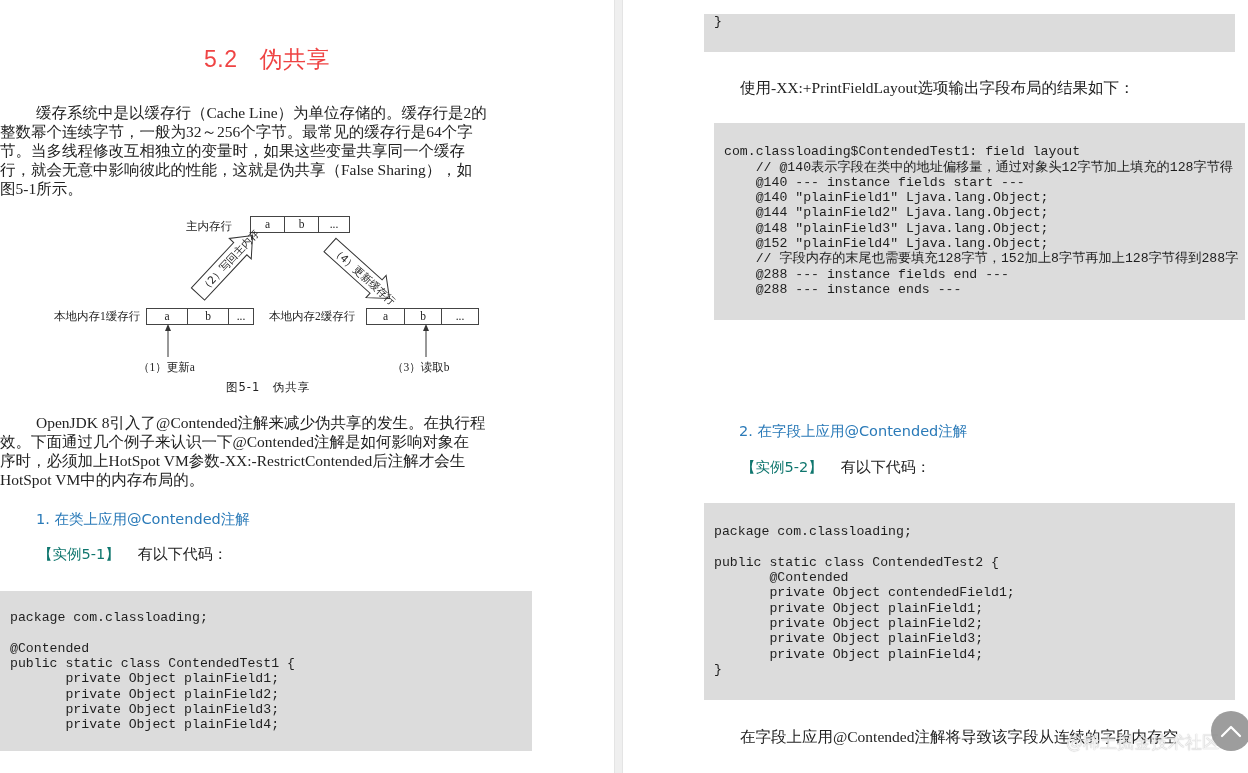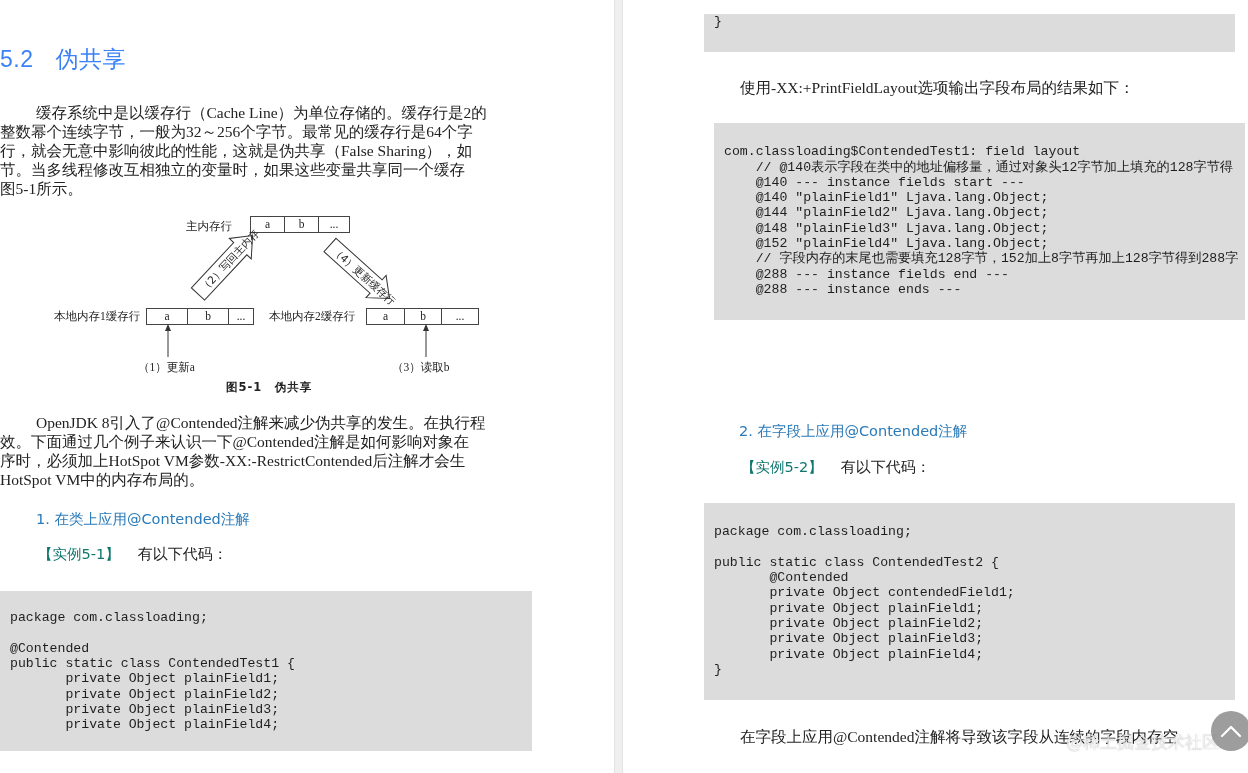--- a/index.html
+++ b/index.html
@@ -6,56 +6,56 @@
     html, body { width: 1248px; height: 773px; overflow: hidden; background: #ffffff; }
     body { position: relative; font-family: "Liberation Serif", "DejaVu Serif", serif; color: #222; }
 
     .page { position: absolute; top: 0; height: 773px; background: #fff; overflow: hidden; }
     .page-left { left: 0; width: 614px; }
     .page-right { left: 623px; width: 625px; }
     .divider { position: absolute; left: 614px; top: 0; width: 9px; height: 773px; background: #efefef; border-left: 1px solid #e4e4e4; border-right: 1px solid #e4e4e4; }
 
     .abs { position: absolute; }
 
-    .section-title { left: 0; width: 534px; top: 44px; text-align: left; color: #3b82f6; font-size: 23px; font-family: "Liberation Sans", "DejaVu Sans", sans-serif; letter-spacing: 0.5px; }
+    .section-title { left: 0; width: 534px; top: 44px; text-align: center; color: #ef4444; font-size: 23px; font-family: "Liberation Sans", "DejaVu Sans", sans-serif; letter-spacing: 0.5px; }
     .section-title .num { margin-right: 22px; }
 
     .para { font-size: 15.5px; line-height: 19px; color: #222; }
     .para .indent { display: inline-block; width: 36px; }
 
     .blue-heading { color: #2a7ab8; font-family: "DejaVu Sans", sans-serif; font-size: 14.5px; }
     .example { font-size: 15px; color: #222; }
     .example .tag { color: #0f766e; font-family: "DejaVu Sans", sans-serif; font-size: 14.5px; margin-right: 18px; }
 
     .code { background: #dcdcdc; font-family: "Liberation Mono", "DejaVu Sans Mono", monospace; font-size: 13.2px; line-height: 15.3px; color: #1e1e1e; white-space: pre; padding-left: 10px; overflow: hidden; }
 
     
     .fig { left: 40px; top: 210px; width: 450px; height: 190px; font-size: 11.5px; color: #222; }
     .fig .cells { position: absolute; display: flex; border: 1px solid #444; height: 17px; background: #fff; }
     .fig .cell { border-right: 1px solid #444; text-align: center; line-height: 15px; font-size: 11.5px; }
     .fig .cell:last-child { border-right: none; }
     .fig .lbl { position: absolute; white-space: nowrap; font-size: 11.5px; }
-    .fig .caption { position: absolute; left: 186px; top: 170px; font-size: 11.5px; font-family: "DejaVu Sans", sans-serif; letter-spacing: 1px; font-weight: bold; }
+    .fig .caption { position: absolute; left: 186px; top: 170px; font-size: 11.5px; font-family: "DejaVu Sans", sans-serif; letter-spacing: 1px; }
 
     .scroll-top { position: absolute; left: 1211px; top: 711px; width: 40px; height: 40px; border-radius: 50%; background: rgba(140,140,140,0.85); display: flex; align-items: center; justify-content: center; }
     .watermark { position: absolute; left: 1066px; top: 731px; font-family: "DejaVu Sans", sans-serif; font-size: 17px; color: rgba(255,255,255,0.85); text-shadow: 0 0 1px rgba(90,90,90,0.6); white-space: nowrap; }
   </style>
 </head>
 <body>
 
 <div class="page page-left">
   <div class="abs section-title">
     <span class="num">5.2</span><span>伪共享</span>
   </div>
 
   <div class="abs para" style="left:0; top:103px; width:540px;font-family:Liberation Serif, serif;">
     <div><span class="indent"></span><span>缓存系统中是以缓存行（Cache Line）为单位存储的。缓存行是2的</span></div>
     <div>整数幂个连续字节，一般为32～256个字节。最常见的缓存行是64个字</div>
+    <div>节。当多线程修改互相独立的变量时，如果这些变量共享同一个缓存</div>
     <div>行，就会无意中影响彼此的性能，这就是伪共享（False Sharing），如</div>
-    <div>节。当多线程修改互相独立的变量时，如果这些变量共享同一个缓存</div>
     <div>图5-1所示。</div>
   </div>
 
   <div class="abs fig">
     <span class="lbl" style="left:146px; top:9px;">主内存行</span>
     <div class="cells" style="left:210px; top:6px; width:100px;">
       <div class="cell" style="width:34px;">a</div>
       <div class="cell" style="width:34px;">b</div>
       <div class="cell" style="width:30px;">...</div>
     </div>

